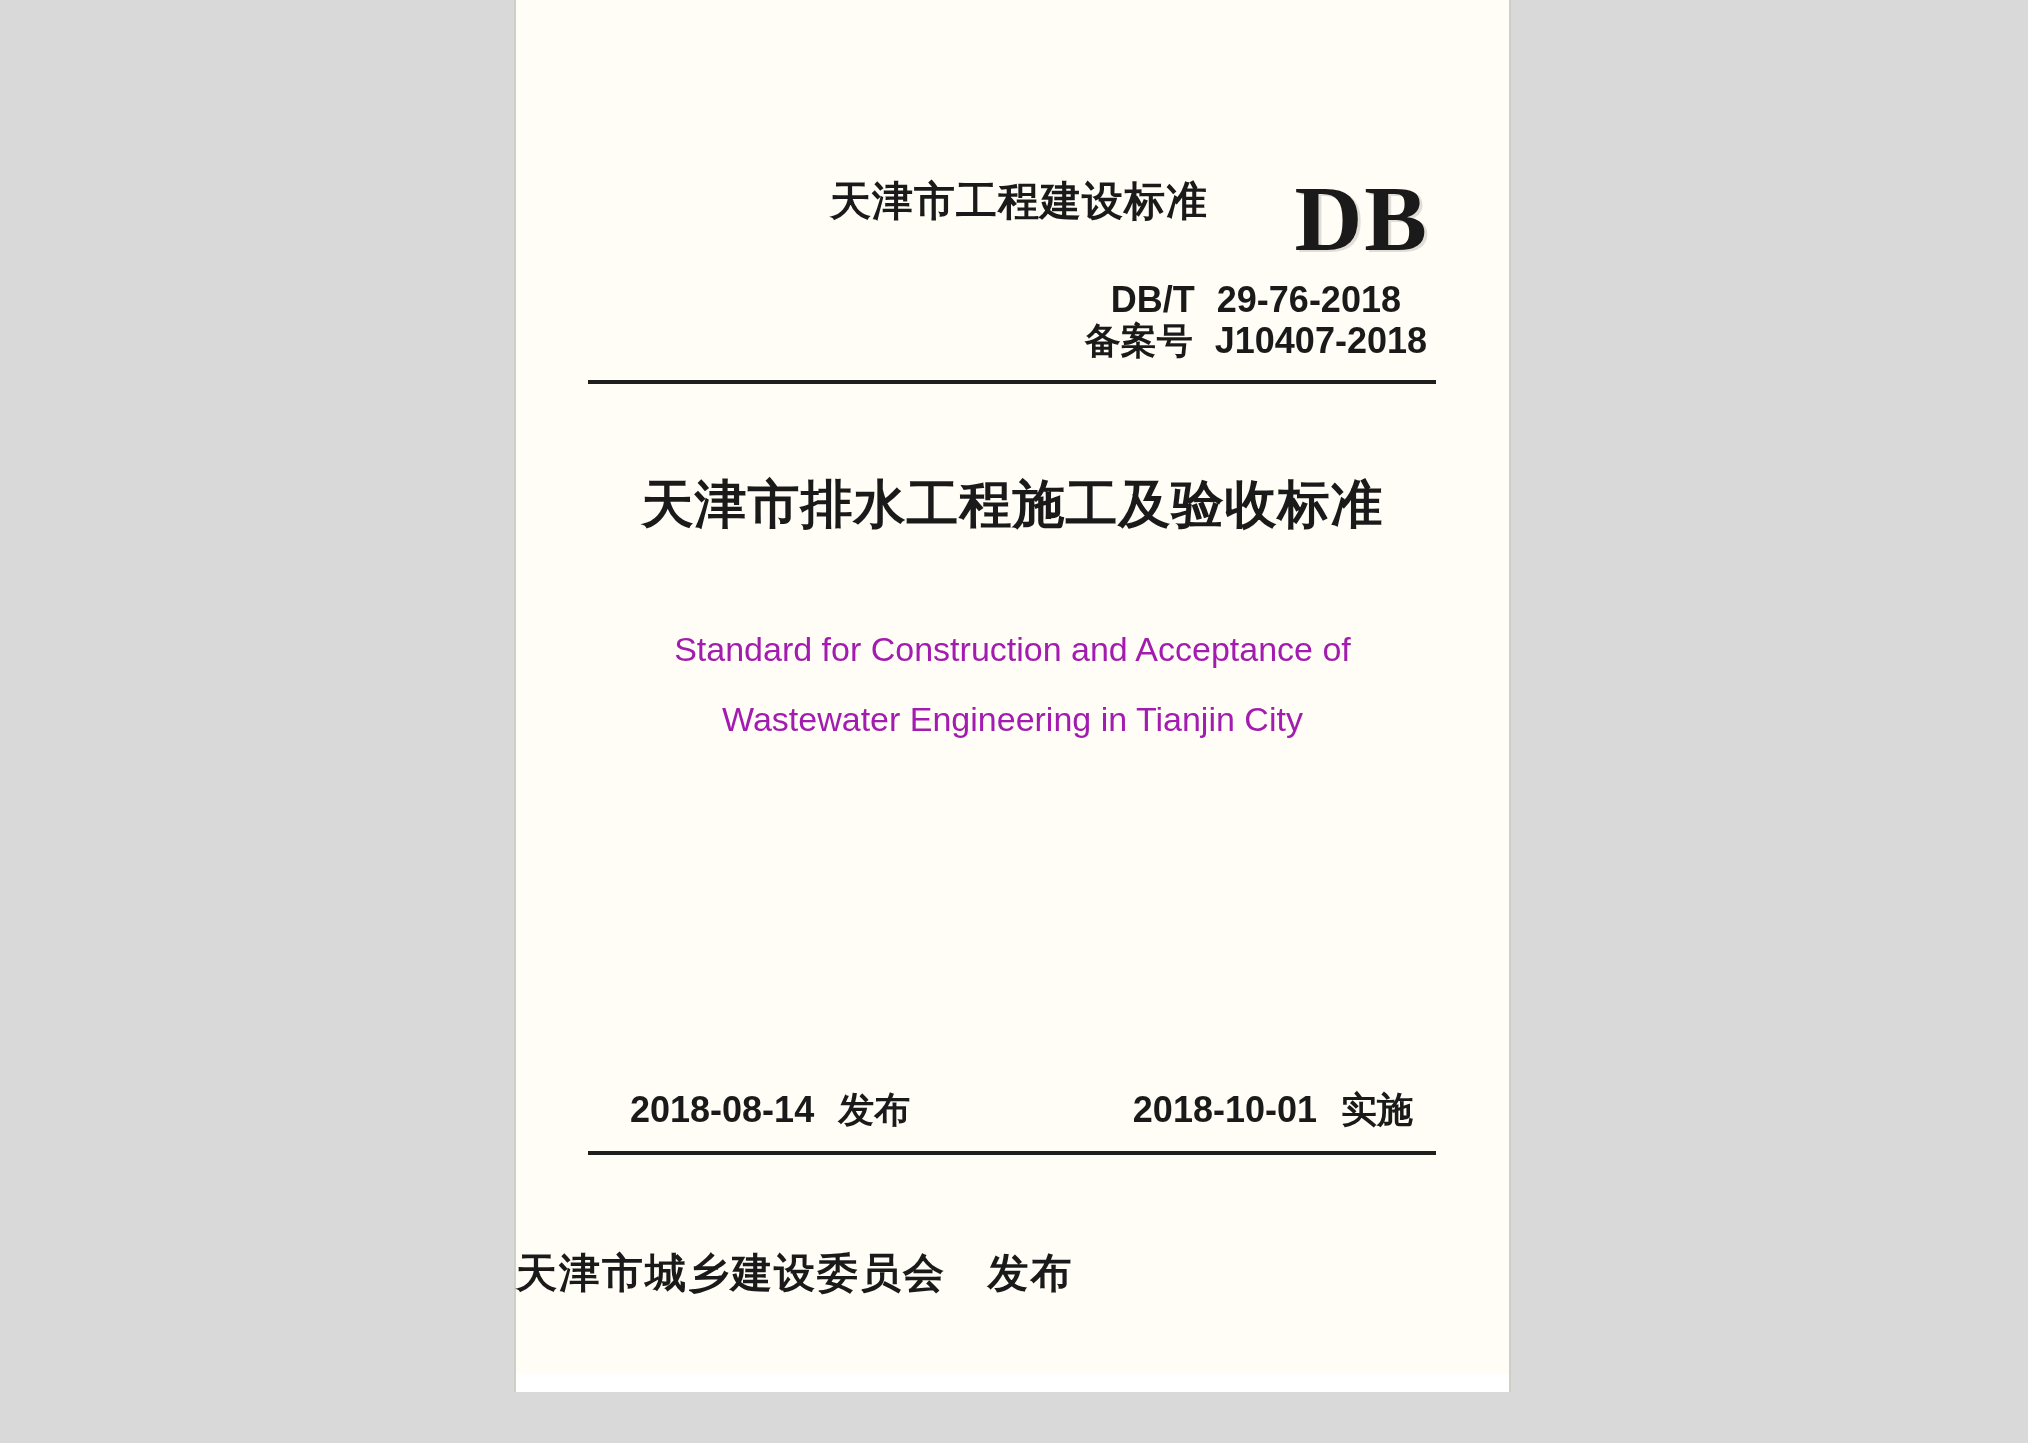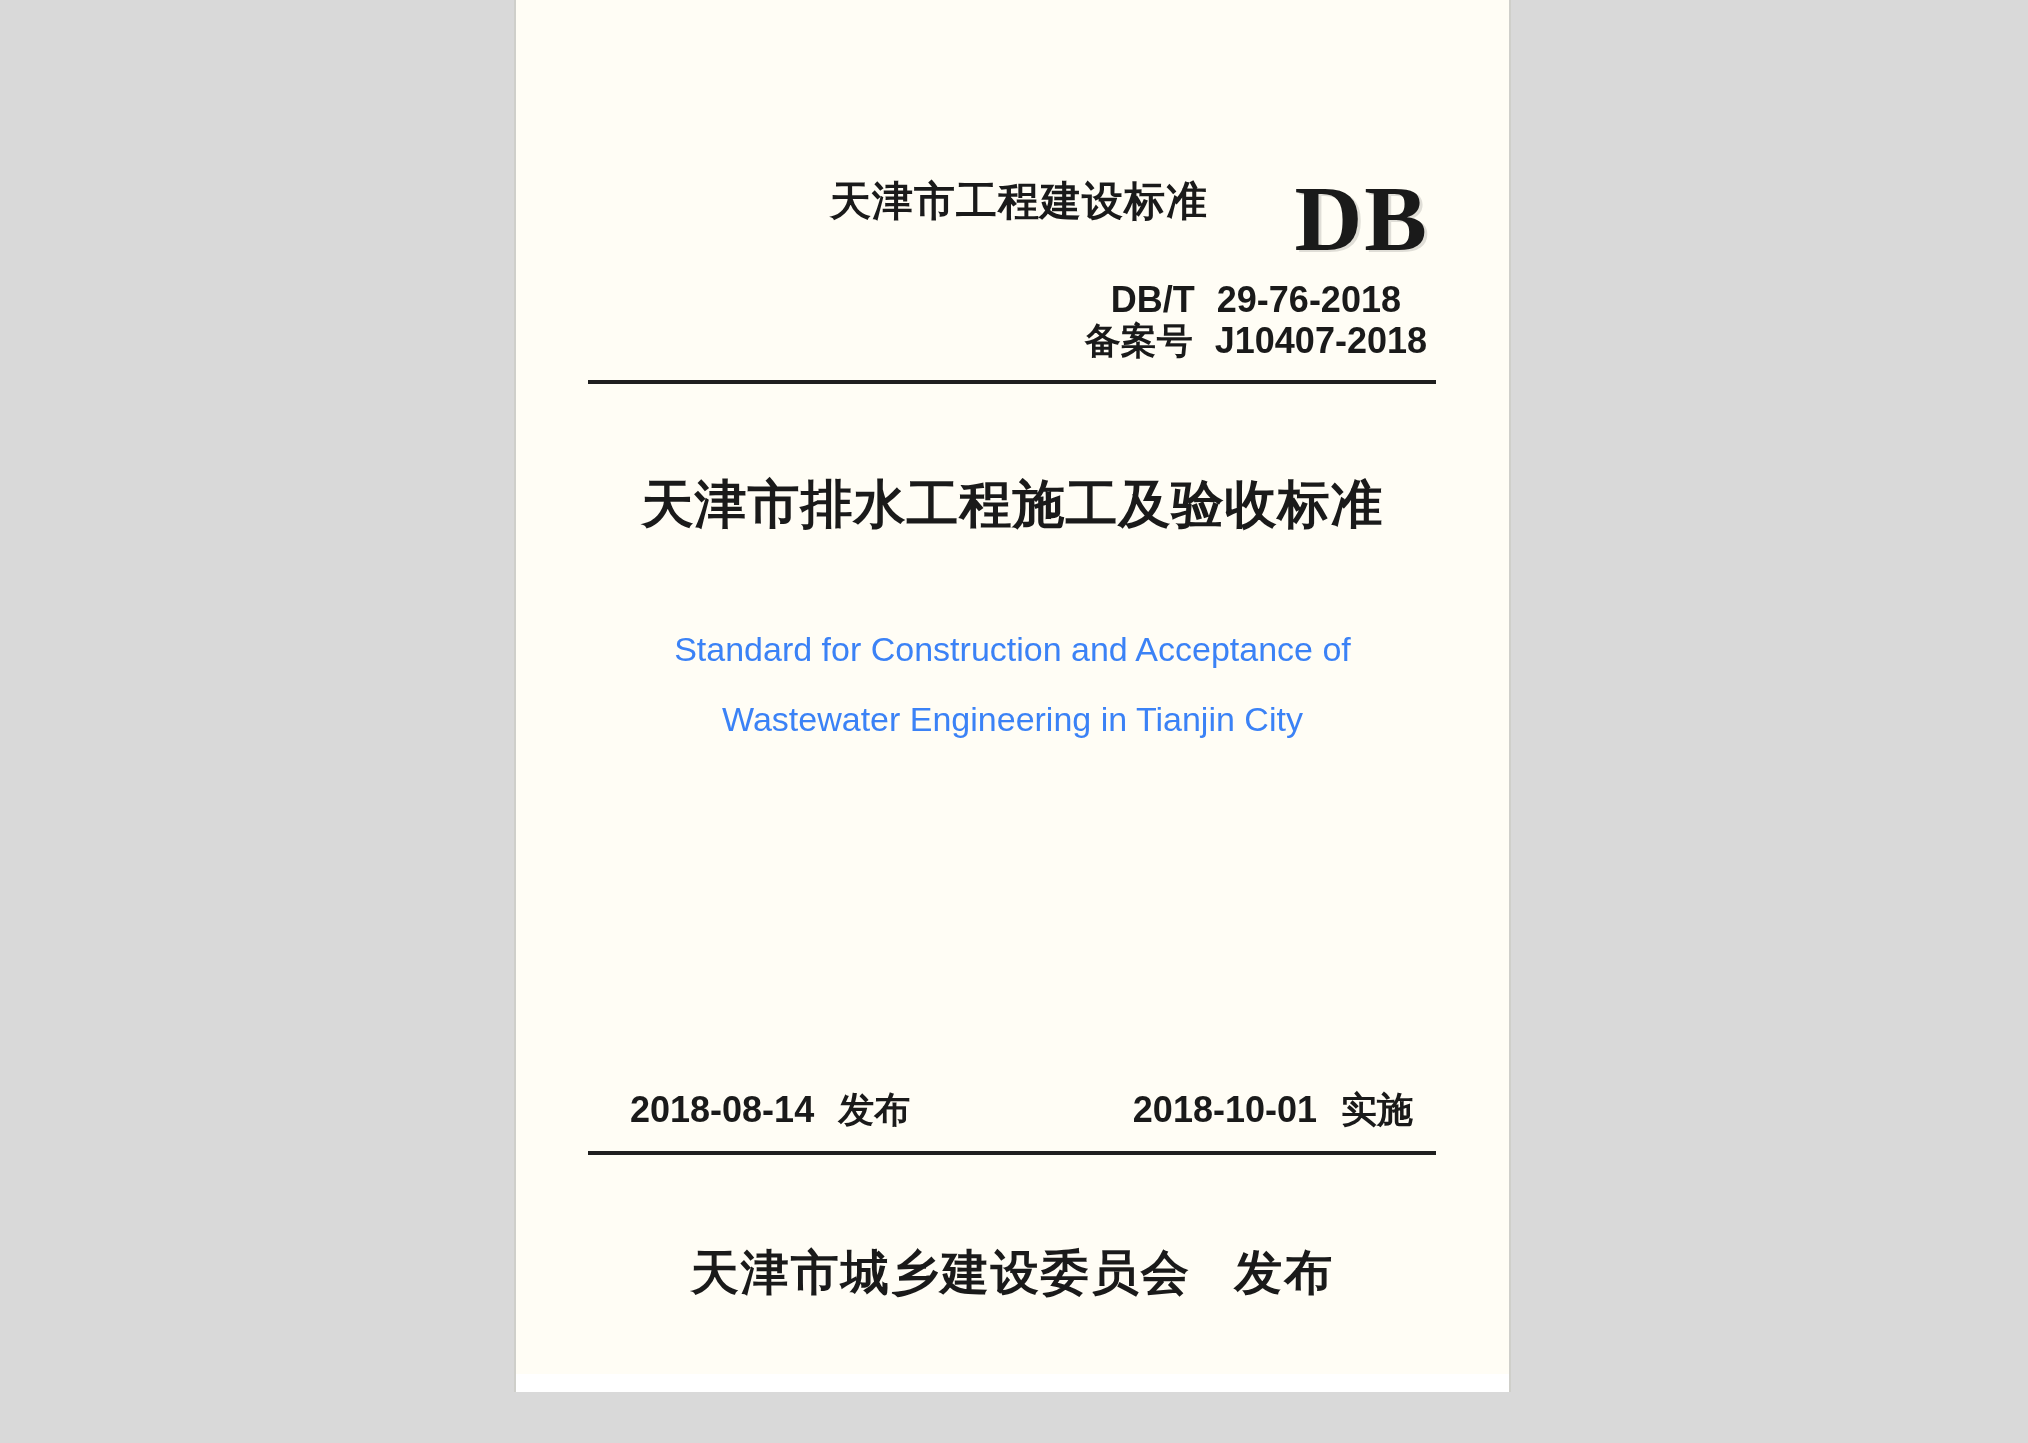--- a/index.html
+++ b/index.html
@@ -91,21 +91,21 @@
     white-space: nowrap;
   }
   .en-title {
     position: absolute;
     left: 0;
     width: 100%;
     text-align: center;
     font-size: 34px;
     line-height: 40px;
     font-weight: 400;
-    color: #3b82f6;
+    color: #a21caf;
     white-space: nowrap;
   }
   .en-line1 { top: 629px; }
   .en-line2 { top: 699px; text-align: center; }
   .dates-row {
     position: absolute;
     left: 114px;
     right: 96px;
     top: 1089px;
     display: flex;
@@ -114,22 +114,22 @@
     line-height: 41px;
     font-weight: 700;
     word-spacing: 14px;
     white-space: nowrap;
   }
   .publisher {
     position: absolute;
     left: 0;
     top: 1249px;
     width: 100%;
-    text-align: center;
-    font-size: 48px;
+    text-align: left;
+    font-size: 41px;
     line-height: 48px;
     font-weight: 700;
     letter-spacing: 2px;
     word-spacing: 28px;
     white-space: nowrap;
   }
 </style>
 </head>
 <body>
 

